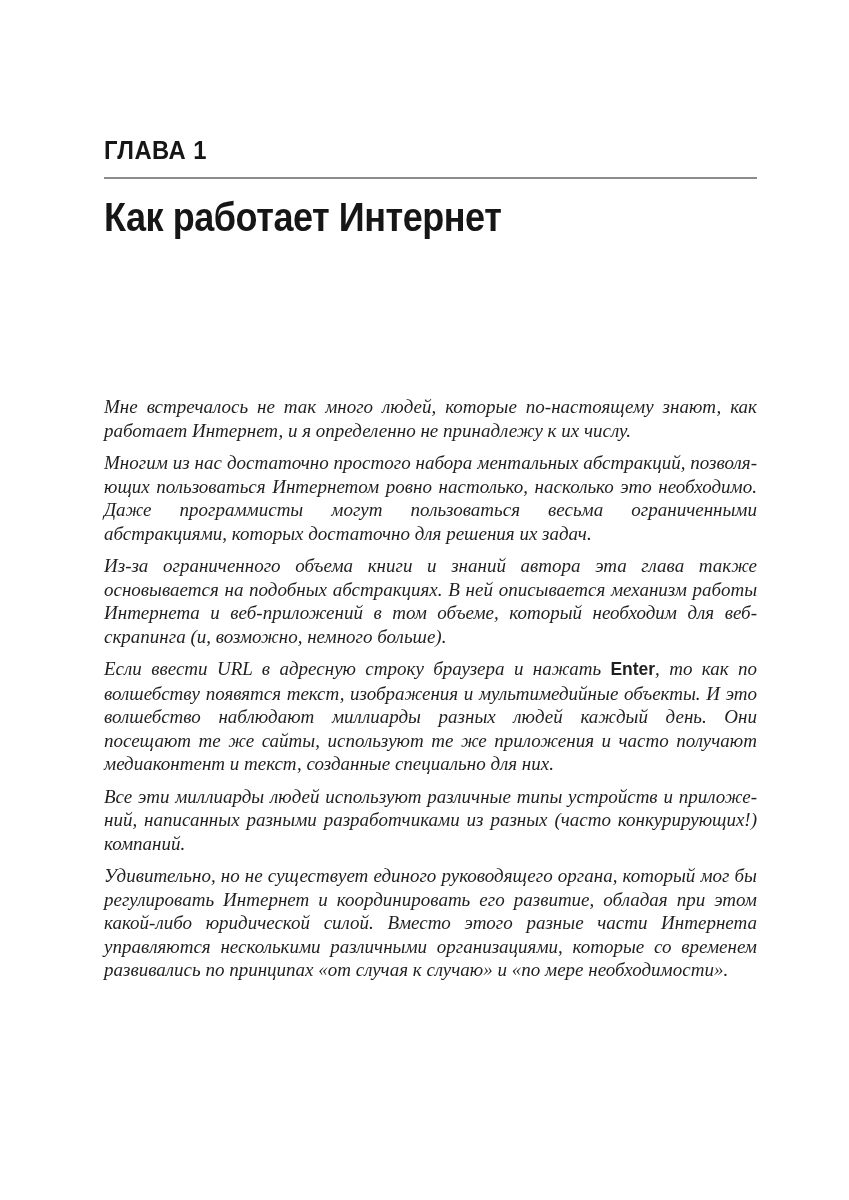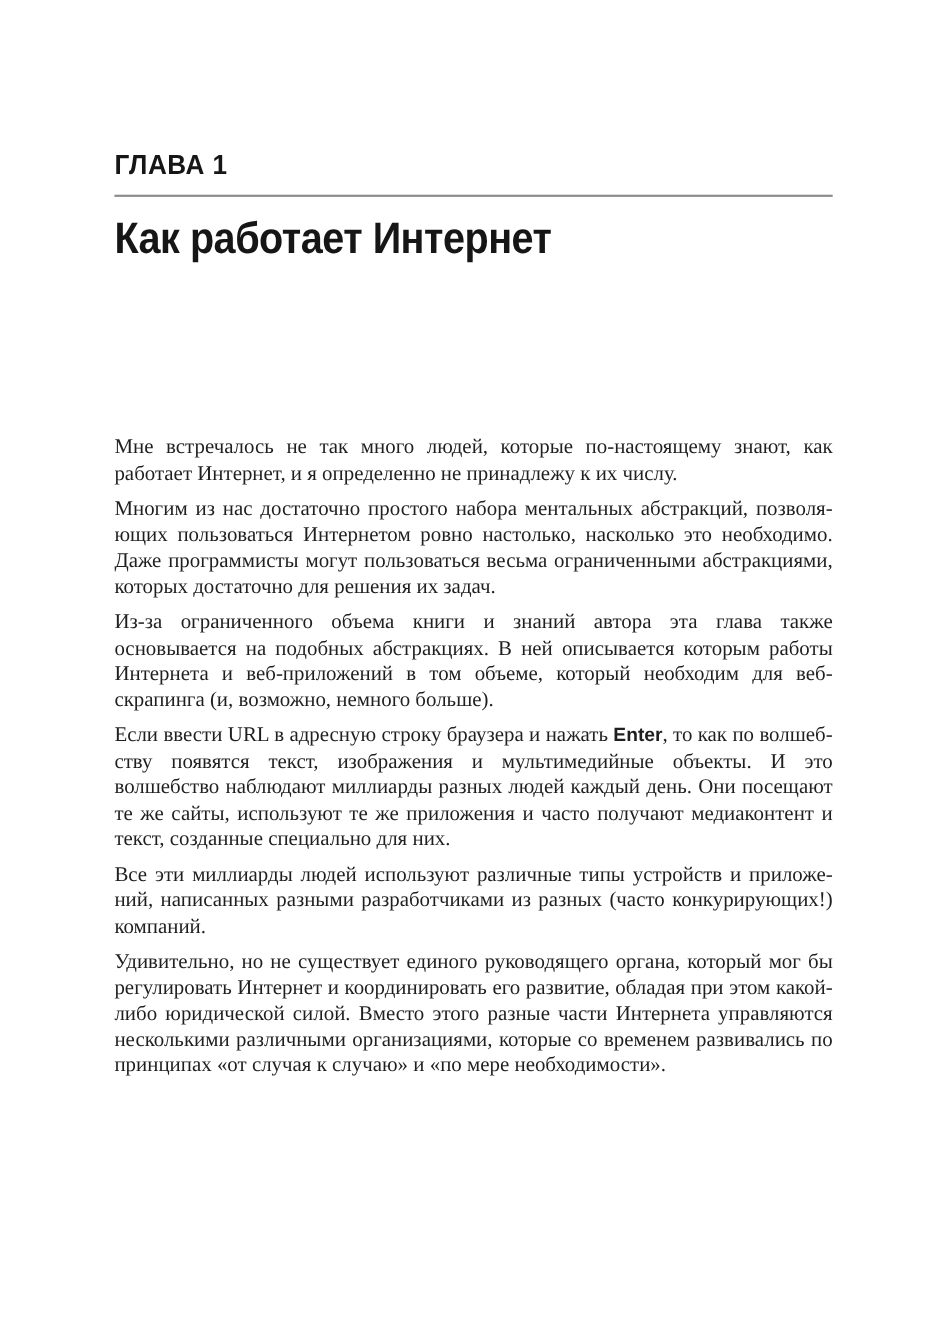--- a/index.html
+++ b/index.html
@@ -59,35 +59,36 @@
     line-height:23.5px;
   }
   .body-text p.para{
     margin:0 0 9px 0;
     text-align:justify;
     hyphens:manual;
     -webkit-hyphens:manual;
   }
   .seg-normal{
     font-family:"Liberation Serif", serif;
+    font-style:italic;
   }
   .seg-key{
     font-family:"Liberation Sans", sans-serif;
     font-size:0.92em;
     font-weight:bold;
   }
 </style>
 </head>
 <body>
 
 <div class="page">
   <div class="chapter-label">ГЛАВА 1</div>
   <div class="chapter-rule"></div>
   <h1 class="chapter-title">Как работает Интернет</h1>
   <div class="body-text">
       <p class="para"><span class="seg-normal">Мне встречалось не так много людей, которые по-настоящему знают, как работает Интернет, и я определенно не принадлежу к их числу.</span></p>
       <p class="para"><span class="seg-normal">Многим из нас достаточно простого набора ментальных абстракций, позволя­ющих пользоваться Интернетом ровно настолько, насколько это необходимо. Даже программисты могут пользоваться весьма ограниченными абстракциями, которых достаточно для решения их задач.</span></p>
-      <p class="para"><span class="seg-normal">Из-за ограниченного объема книги и знаний автора эта глава также основывается на подобных абстракциях. В ней описывается которым работы Интернета и веб-приложений в том объеме, который необходим для веб-скрапинга (и, возможно, немного больше).</span></p>
+      <p class="para"><span class="seg-normal">Из-за ограниченного объема книги и знаний автора эта глава также основывается на подобных абстракциях. В ней описывается механизм работы Интернета и веб-приложений в том объеме, который необходим для веб-скрапинга (и, возможно, немного больше).</span></p>
       <p class="para"><span class="seg-normal">Если ввести URL в адресную строку браузера и нажать </span><span class="seg-key">Enter</span><span class="seg-normal">, то как по волшеб­ству появятся текст, изображения и мультимедийные объекты. И это волшебство наблюдают миллиарды разных людей каждый день. Они посещают те же сайты, используют те же приложения и часто получают медиаконтент и текст, созданные специально для них.</span></p>
       <p class="para"><span class="seg-normal">Все эти миллиарды людей используют различные типы устройств и приложе­ний, написанных разными разработчиками из разных (часто конкурирующих!) компаний.</span></p>
       <p class="para"><span class="seg-normal">Удивительно, но не существует единого руководящего органа, который мог бы регулировать Интернет и координировать его развитие, обладая при этом какой-либо юридической силой. Вместо этого разные части Интернета управляются несколькими различными организациями, которые со временем развивались по принципах «от случая к случаю» и «по мере необходимости».</span></p>
     </div>
 </div>
 
 </body></html>

